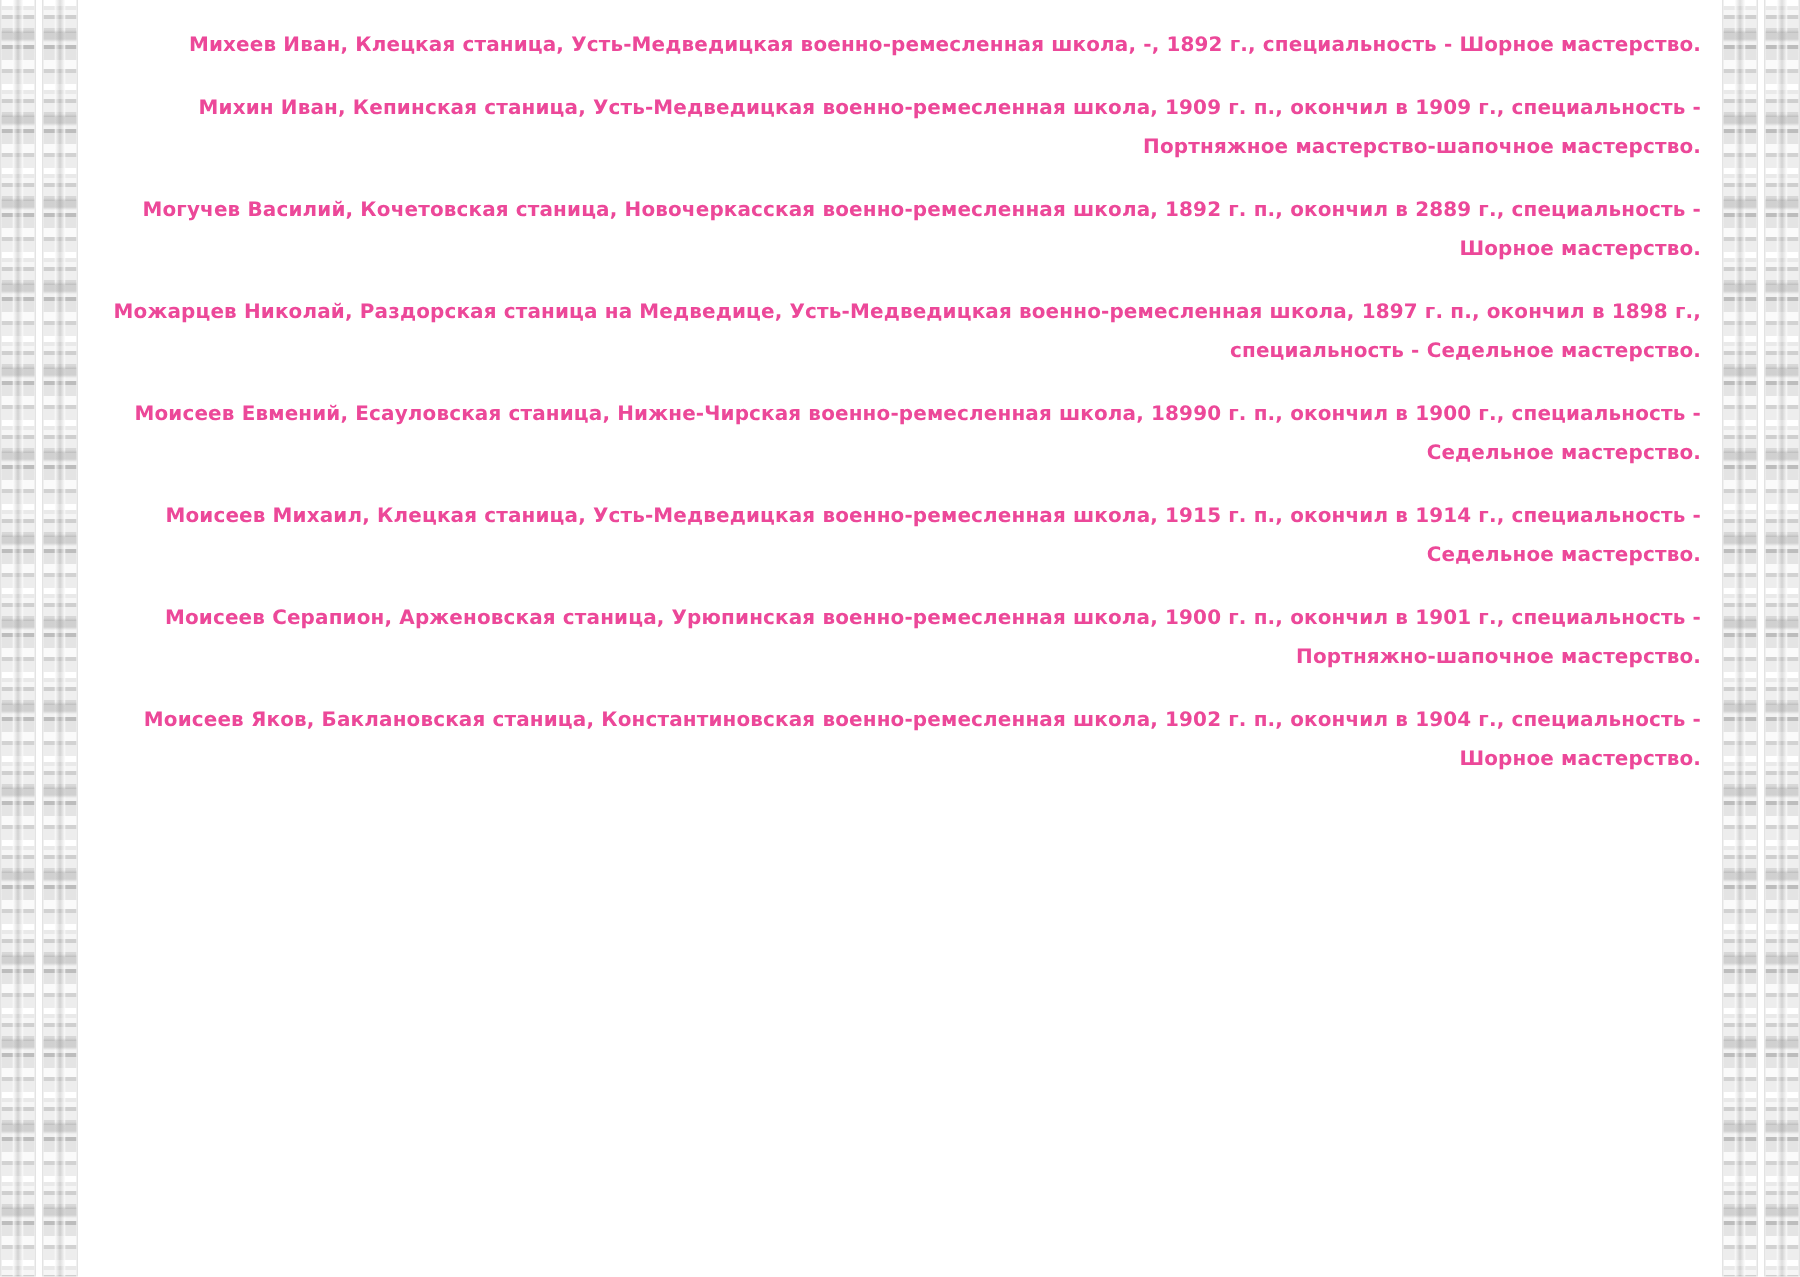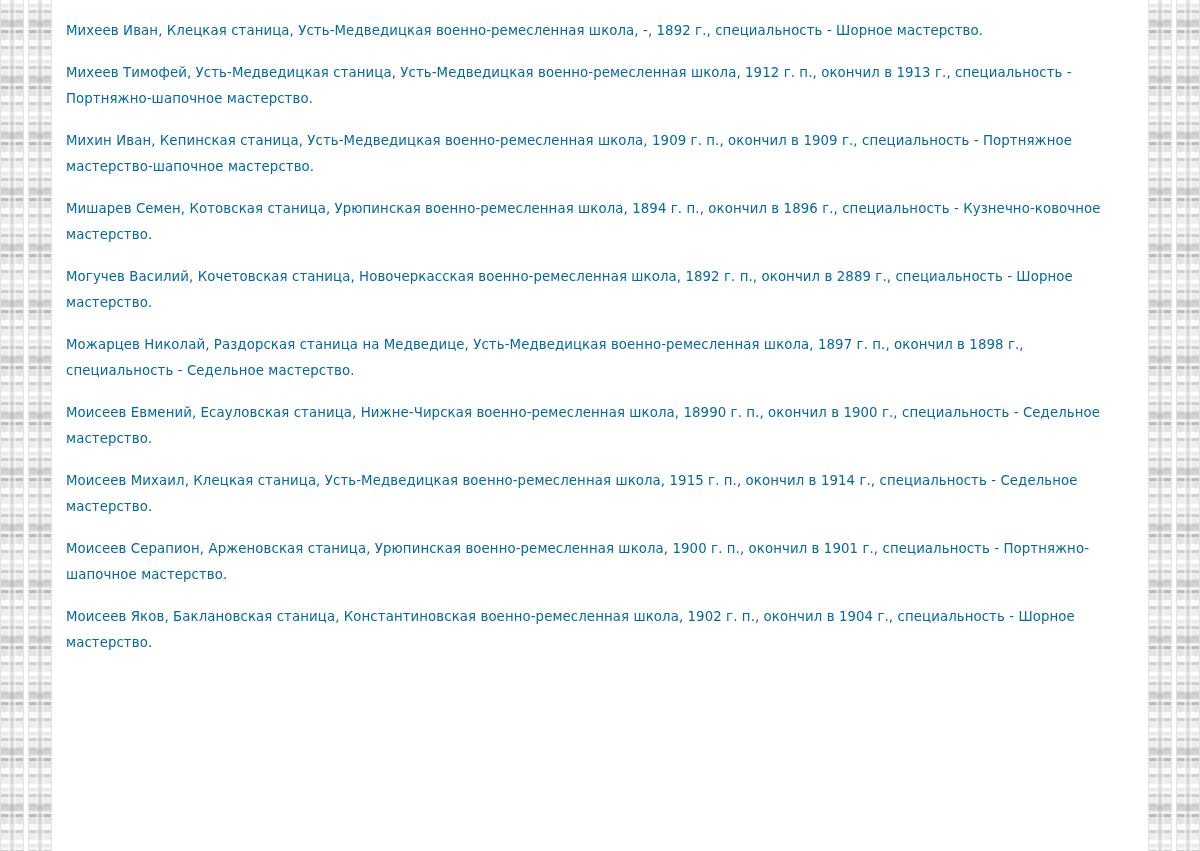--- a/index.html
+++ b/index.html
@@ -106,41 +106,40 @@
     right: 52px;
     top: 0;
     padding: 18px 14px 0 14px;
     box-sizing: border-box;
   }
 
   .entry {
     font-size: 13.3px;
     line-height: 26px;
     margin: 0 0 16px 0;
-    color: #0369a1;
-    text-align: left;
+    color: #ec4899;
+    text-align: right;
     letter-spacing: 0.1px;
+    font-weight: bold;
   }
   .entry:last-child { margin-bottom: 0; }
 </style>
 </head>
 <body>
 
 <div class="page">
 
   <div class="border-col left">
     <div class="baluster-strip"></div>
     <div class="baluster-strip"></div>
   </div>
 
   <div class="content">
     <p class="entry">Михеев Иван, Клецкая станица, Усть-Медведицкая военно-ремесленная школа, -, 1892 г., специальность - Шорное мастерство.</p>
-    <p class="entry">Михеев Тимофей, Усть-Медведицкая станица, Усть-Медведицкая военно-ремесленная школа, 1912 г. п., окончил в 1913 г., специальность - Портняжно-шапочное мастерство.</p>
     <p class="entry">Михин Иван, Кепинская станица, Усть-Медведицкая военно-ремесленная школа, 1909 г. п., окончил в 1909 г., специальность - Портняжное мастерство-шапочное мастерство.</p>
-    <p class="entry">Мишарев Семен, Котовская станица, Урюпинская военно-ремесленная школа, 1894 г. п., окончил в 1896 г., специальность - Кузнечно-ковочное мастерство.</p>
     <p class="entry">Могучев Василий, Кочетовская станица, Новочеркасская военно-ремесленная школа, 1892 г. п., окончил в 2889 г., специальность - Шорное мастерство.</p>
     <p class="entry">Можарцев Николай, Раздорская станица на Медведице, Усть-Медведицкая военно-ремесленная школа, 1897 г. п., окончил в 1898 г., специальность - Седельное мастерство.</p>
     <p class="entry">Моисеев Евмений, Есауловская станица, Нижне-Чирская военно-ремесленная школа, 18990 г. п., окончил в 1900 г., специальность - Седельное мастерство.</p>
     <p class="entry">Моисеев Михаил, Клецкая станица, Усть-Медведицкая военно-ремесленная школа, 1915 г. п., окончил в 1914 г., специальность - Седельное мастерство.</p>
     <p class="entry">Моисеев Серапион, Арженовская станица, Урюпинская военно-ремесленная школа, 1900 г. п., окончил в 1901 г., специальность - Портняжно-шапочное мастерство.</p>
     <p class="entry">Моисеев Яков, Баклановская станица, Константиновская военно-ремесленная школа, 1902 г. п., окончил в 1904 г., специальность - Шорное мастерство.</p>
   </div>
 
   <div class="border-col right">
     <div class="baluster-strip"></div>

